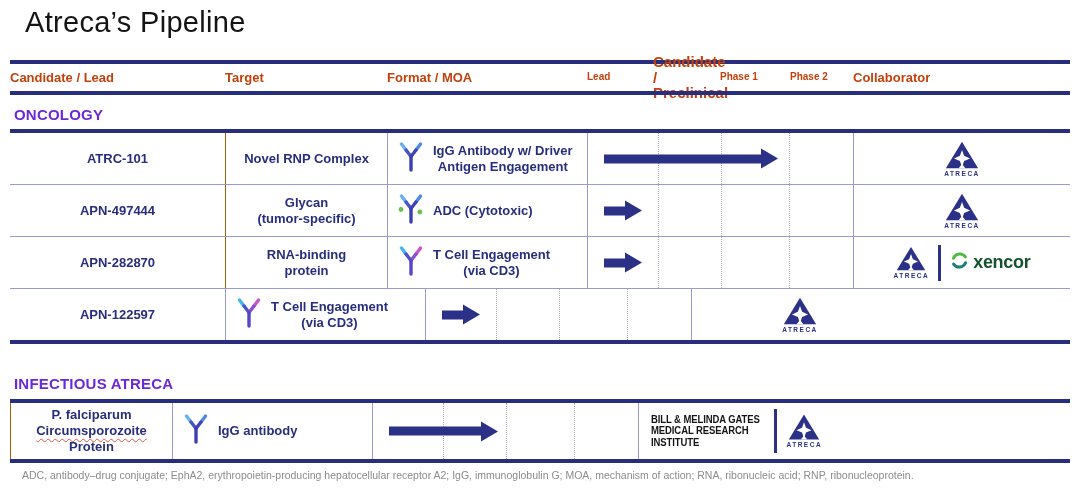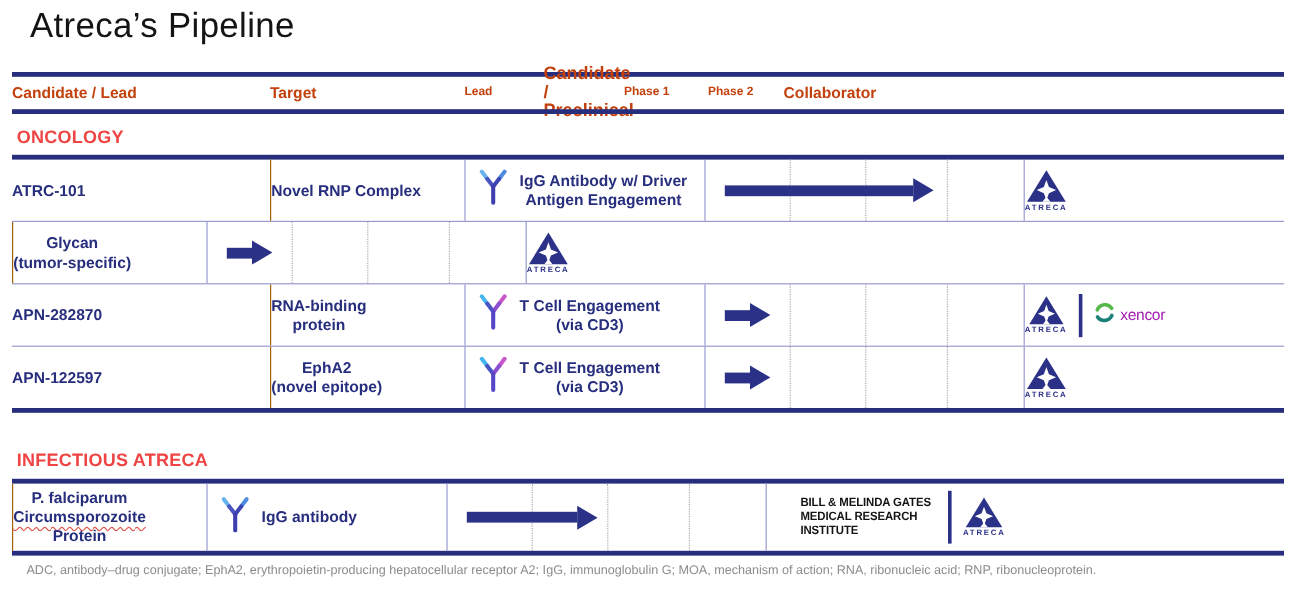--- a/index.html
+++ b/index.html
@@ -7,30 +7,30 @@
        font-family:"Liberation Sans",sans-serif;}
   .abs{position:absolute}
   .title{left:25px;top:6px;font-size:29px;color:#141414;letter-spacing:.3px}
   .rule{left:10px;width:1060px;height:4px;background:#272E7D}
   .r1{top:60px}.r2{top:91px}
   .cols{left:10px;top:64px;width:1060px;height:27px;display:flex;align-items:center}
   .col-h{color:#c2410c;font-weight:bold;font-size:13px;text-align:left;line-height:1.05}
   .w-cand{width:215px}.w-tgt{width:162px}.w-fmt{width:200px}
   .w-lead{width:66px;font-size:10px}.w-pre{width:67px;font-size:15px}
   .w-p1{width:70px;font-size:10px}.w-p2{width:63px;font-size:10px}.w-col{width:217px}
-  .sec-label{color:#ef4444;font-weight:bold;font-size:15px;letter-spacing:.2px}
+  .sec-label{color:#6d28d9;font-weight:bold;font-size:15px;letter-spacing:.2px}
   .sec-onc{left:14px;top:106px}
   .sec-inf{left:14px;top:375px}
   .ptable{left:10px;width:1060px;border-top:4px solid #272E7D;border-bottom:4px solid #272E7D}
   .onc{top:129px}
   .inf{top:399px}
   .prow{display:flex;height:51px}
   .inf .prow{height:56px}
   .prow + .prow{border-top:1px solid #9A9AD2}
-  .cell{box-sizing:border-box;display:flex;align-items:center;}
+  .cell{box-sizing:border-box;display:flex;align-items:center;justify-content:center}
   .c-cand{width:215px}
   .c-target{width:162px;border-left:1px solid #a16207}
   .c-format{width:200px;border-left:1px solid #9A9AD2;justify-content:flex-start;padding-left:10px;gap:9px}
   .c-stage{width:266px;border-left:1px solid #9A9AD2;position:relative}
   .c-collab{width:217px;border-left:1px solid #9A9AD2}
   .cand,.tgt,.fmt{color:#272E7D;font-weight:bold;font-size:13px;line-height:1.22}
   .cand,.tgt{text-align:center}
   .fmt{text-align:center}
   .blk{display:block}
   .italic{}
@@ -42,35 +42,36 @@
     width:0;height:0;border-left:17px solid #2B3187;border-top:10px solid transparent;border-bottom:10px solid transparent}
   .reach-phase1{width:157px}
   .reach-lead{width:21px}
   .reach-precl{width:92px}
   .atreca{display:flex;flex-direction:column;align-items:center}
   .atreca-word{font-size:6.5px;font-weight:bold;color:#2B3187;letter-spacing:1.5px;margin-top:1px}
   .vbar{width:3px;background:#2B3187}
   .vb36{height:36px;margin:0 9px}
   .vb44{height:44px;margin:0 9px}
   .xencor{display:flex;align-items:center;gap:4px}
-  .xword{font-size:13px;font-weight:normal;color:#a21caf;letter-spacing:-.3px}
+  .xword{font-size:18px;font-weight:bold;color:#14532d;letter-spacing:-.3px}
   .gates{display:flex;flex-direction:column;color:#141414;font-weight:bold;font-size:10px;
          line-height:1.12;letter-spacing:-.1px;transform:scaleX(.95);transform-origin:left center}
-  .collab-row5{justify-content:flex-start;padding-left:28px}
+  .collab-row5{justify-content:flex-start;padding-left:12px}
   .footer{left:22px;top:469px;font-size:10.5px;color:#8C8C8C}
 </style>
 </head>
 <body>
 
 <div class="abs title">Atreca’s Pipeline</div>
 
 <div class="abs rule r1"></div>
 <div class="abs cols">
   <div class="col-h w-cand">Candidate / Lead</div>
   <div class="col-h w-tgt">Target</div>
+  <div class="col-h w-fmt">Format / MOA</div>
   <div class="col-h w-lead">Lead</div>
   <div class="col-h w-pre">Candidate / Preclinical</div>
   <div class="col-h w-p1">Phase 1</div>
   <div class="col-h w-p2">Phase 2</div>
   <div class="col-h w-col">Collaborator</div>
 </div>
 <div class="abs rule r2"></div>
 
 <div class="abs sec-label sec-onc">ONCOLOGY</div>
 
@@ -110,24 +111,43 @@
           <path d="M20 .5 L39 31.5 L1 31.5 Z" fill="#2B3187"></path>
           <path d="M20 10 L22.5 17 L29.5 20 L22.5 23 L20 30 L17.5 23 L10.5 20 L17.5 17 Z" fill="#fff"></path>
           <path d="M16 31.5 L24 31.5 L20 26.5 Z" fill="#fff"></path>
         </svg>
         <span class="atreca-word">ATRECA</span>
       </div>
     </div>
   </div>
 
   <div class="prow">
+    <div class="cell c-cand">
+        <span class="cand">APN-497444</span>
+      </div>
     <div class="cell c-target">
       <div class="tgt">
         <span class="blk">Glycan</span>
         <span class="blk">(tumor-specific)</span>
+      </div>
+    </div>
+    <div class="cell c-format">
+      <span>
+        <svg width="26" height="30" viewBox="0 0 26 30" fill="none" stroke-width="3.4" stroke-linecap="round">
+          <path d="M3.5 2 L8 8" stroke="#66B2EC"></path>
+            <path d="M8 8 L13 14.5" stroke="#4A55C4"></path>
+          <path d="M22.5 2 L18 8" stroke="#4E8CE0"></path>
+            <path d="M18 8 L13 14.5" stroke="#3E46B4"></path>
+          <path d="M13 14.5 L13 28" stroke="#3E3FAE"></path>
+          <circle cx="3" cy="15.5" r="2.4" fill="#6CBE4F" stroke="none"></circle>
+          <circle cx="21.8" cy="18" r="2.4" fill="#6CBE4F" stroke="none"></circle>
+        </svg>
+      </span>
+      <div class="fmt">
+        <span class="blk">ADC (Cytotoxic)</span>
       </div>
     </div>
     <div class="cell c-stage">
       <div class="sep s1"></div>
       <div class="sep s2"></div>
       <div class="sep s3"></div>
       <div class="arrow reach-lead"></div>
     </div>
     <div class="cell c-collab">
       <div class="atreca">
@@ -191,26 +211,20 @@
         </span>
         <span class="xword">xencor</span>
       </div>
     </div>
   </div>
 
   <div class="prow">
     <div class="cell c-cand">
         <span class="cand">APN-122597</span>
       </div>
-    <div class="cell c-target">
-      <div class="tgt">
-        <span class="blk">EphA2</span>
-        <span class="blk">(novel epitope)</span>
-      </div>
-    </div>
     <div class="cell c-format">
       <span>
         <svg width="26" height="30" viewBox="0 0 26 30" fill="none" stroke-width="3.4" stroke-linecap="round">
           <path d="M3.5 2 L8 8" stroke="#45B5EE"></path>
             <path d="M8 8 L13 14.5" stroke="#4A55C4"></path>
           <path d="M22.5 2 L18 8" stroke="#C957C9"></path>
             <path d="M18 8 L13 14.5" stroke="#8A4FD0"></path>
           <path d="M13 14.5 L13 28" stroke="#5546C8"></path>
         </svg>
       </span>

